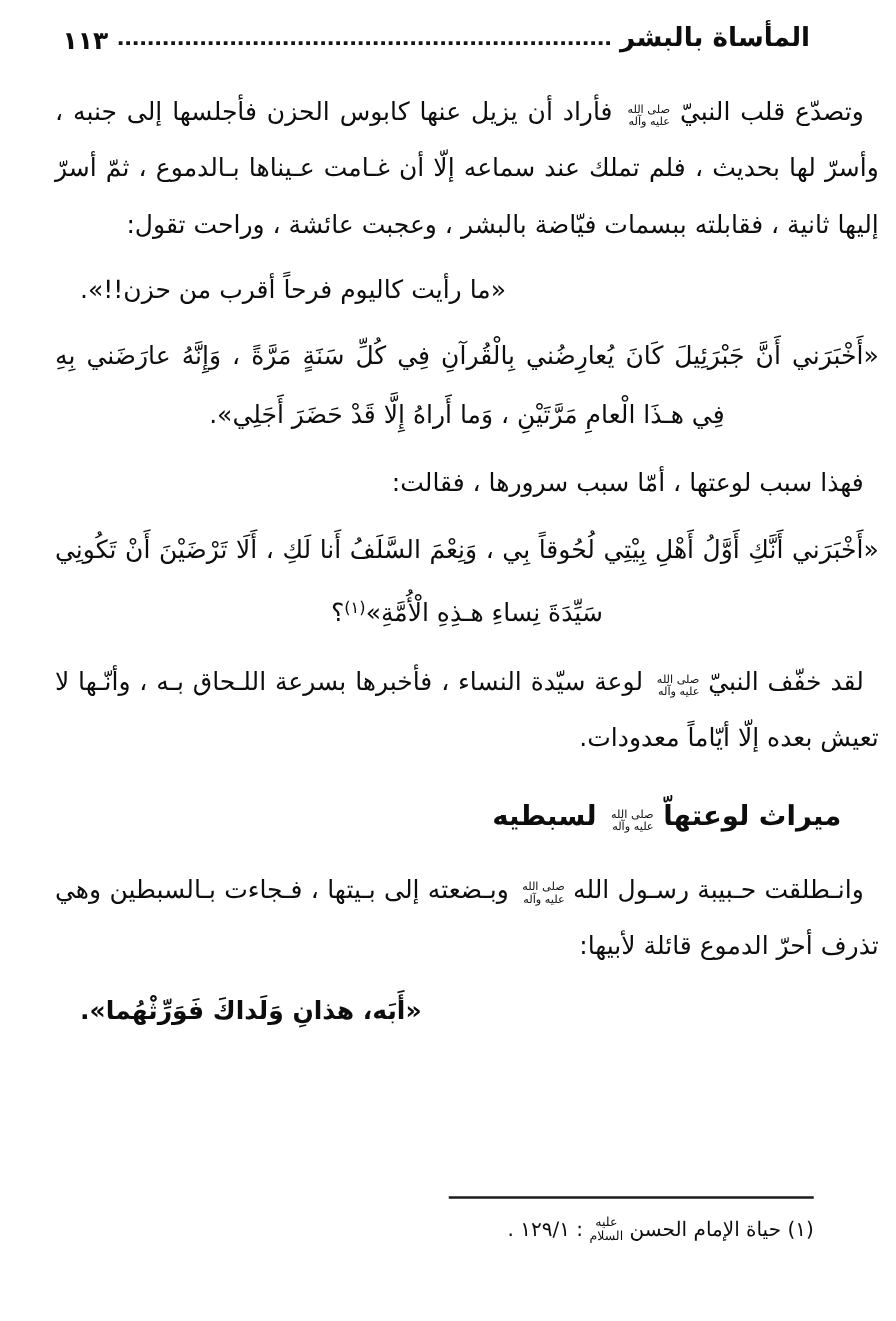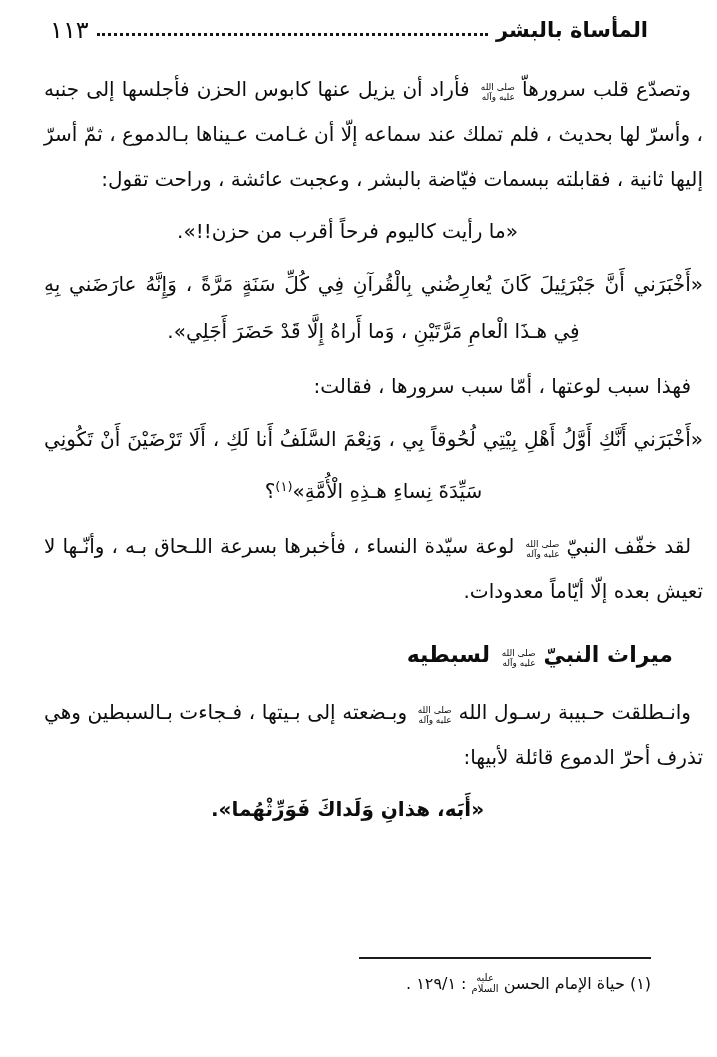--- a/index.html
+++ b/index.html
@@ -26,22 +26,22 @@
     white-space:nowrap;
     letter-spacing:0.5px;
   }
   .leader{
     flex:1;
     border-bottom:3px dotted #151515;
     margin:0 8px 9px 8px;
     height:0;
   }
   .page-number{
-    font-size:24px;
-    font-weight:normal;
+    font-size:20px;
+    font-weight:bold;
     white-space:nowrap;
     margin-bottom:1px;
   }
   
   .content{
     padding:22px 14px 0 44px;
     font-size:20px;
     line-height:45px;
   }
   .para{
@@ -52,21 +52,21 @@
   .hadith{
     margin:2px 0 9px 0;
     font-weight:normal;
     font-size:20px;
     text-align:justify;
     text-align-last:center;
     line-height:47px;
   }
   .quote-line{
     margin:0 0 7px 0;
-    text-align:center;
+    text-align:left;
     padding-left:20px;
     padding-right:72px;
   }
   .quote-line.bold{
     font-weight:bold;
   }
   .section-heading{
     font-size:22px;
     font-weight:bold;
     text-align:right;
@@ -124,34 +124,34 @@
 <div class="page">
 
   <div class="header">
     <div class="header-title">المأساة بالبشر</div>
     <div class="leader"></div>
     <div class="page-number">١١٣</div>
   </div>
 
   <div class="content">
 
-    <p class="para"><span>وتصدّع قلب سرورهاّ</span> <span class="pbuh">صلى الله عليه وآله</span> <span>فأراد أن يزيل عنها كابوس الحزن فأجلسها إلى جنبه ، وأسرّ لها بحديث ، فلم تملك عند سماعه إلّا أن غـامت عـيناها بـالدموع ، ثمّ أسرّ إليها ثانية ، فقابلته ببسمات فيّاضة بالبشر ، وعجبت عائشة ، وراحت تقول:</span></p>
+    <p class="para"><span>وتصدّع قلب النبيّ</span> <span class="pbuh">صلى الله عليه وآله</span> <span>فأراد أن يزيل عنها كابوس الحزن فأجلسها إلى جنبه ، وأسرّ لها بحديث ، فلم تملك عند سماعه إلّا أن غـامت عـيناها بـالدموع ، ثمّ أسرّ إليها ثانية ، فقابلته ببسمات فيّاضة بالبشر ، وعجبت عائشة ، وراحت تقول:</span></p>
 
     <p class="quote-line">«ما رأيت كاليوم فرحاً أقرب من حزن!!».</p>
 
 
     <p class="hadith">«أَخْبَرَني أَنَّ جَبْرَئِيلَ كَانَ يُعارِضُني بِالْقُرآنِ فِي كُلِّ سَنَةٍ مَرَّةً ، وَإِنَّهُ عارَضَني بِهِ فِي هـذَا الْعامِ مَرَّتَيْنِ ، وَما أَراهُ إِلَّا قَدْ حَضَرَ أَجَلِي».</p>
 
     <p class="para">فهذا سبب لوعتها ، أمّا سبب سرورها ، فقالت:</p>
 
     <p class="hadith"><span>«أَخْبَرَني أَنَّكِ أَوَّلُ أَهْلِ بِيْتِي لُحُوقاً بِي ، وَنِعْمَ السَّلَفُ أَنا لَكِ ، أَلَا تَرْضَيْنَ أَنْ تَكُونِي سَيِّدَةَ نِساءِ هـذِهِ الْأُمَّةِ»</span><span class="fn-sup">(١)</span><span>؟</span></p>
 
     <p class="para"><span>لقد خفّف النبيّ</span> <span class="pbuh">صلى الله عليه وآله</span> <span>لوعة سيّدة النساء ، فأخبرها بسرعة اللـحاق بـه ، وأنّـها لا تعيش بعده إلّا أيّاماً معدودات.</span></p>
 
-    <h2 class="section-heading"><span>ميراث النبيّ</span> <span class="pbuh">صلى الله عليه وآله</span> <span>لسبطيه</span></h2>
+    <h2 class="section-heading"><span>ميراث لوعتهاّ</span> <span class="pbuh">صلى الله عليه وآله</span> <span>لسبطيه</span></h2>
 
     <p class="para"><span>وانـطلقت حـبيبة رسـول الله</span> <span class="pbuh">صلى الله عليه وآله</span> <span>وبـضعته إلى بـيتها ، فـجاءت بـالسبطين وهي تذرف أحرّ الدموع قائلة لأبيها:</span></p>
 
     <p class="quote-line bold">«أَبَه، هذانِ وَلَداكَ فَوَرِّثْهُما».</p>
 
   </div>
 
   <div class="footnote">
     <div class="fn-rule"></div>
     <div class="fn-text"><span>(١)</span> <span>حياة الإمام الحسن</span> <span class="alayhi">عليه السلام</span> <span>: ١٢٩/١ .</span></div>

